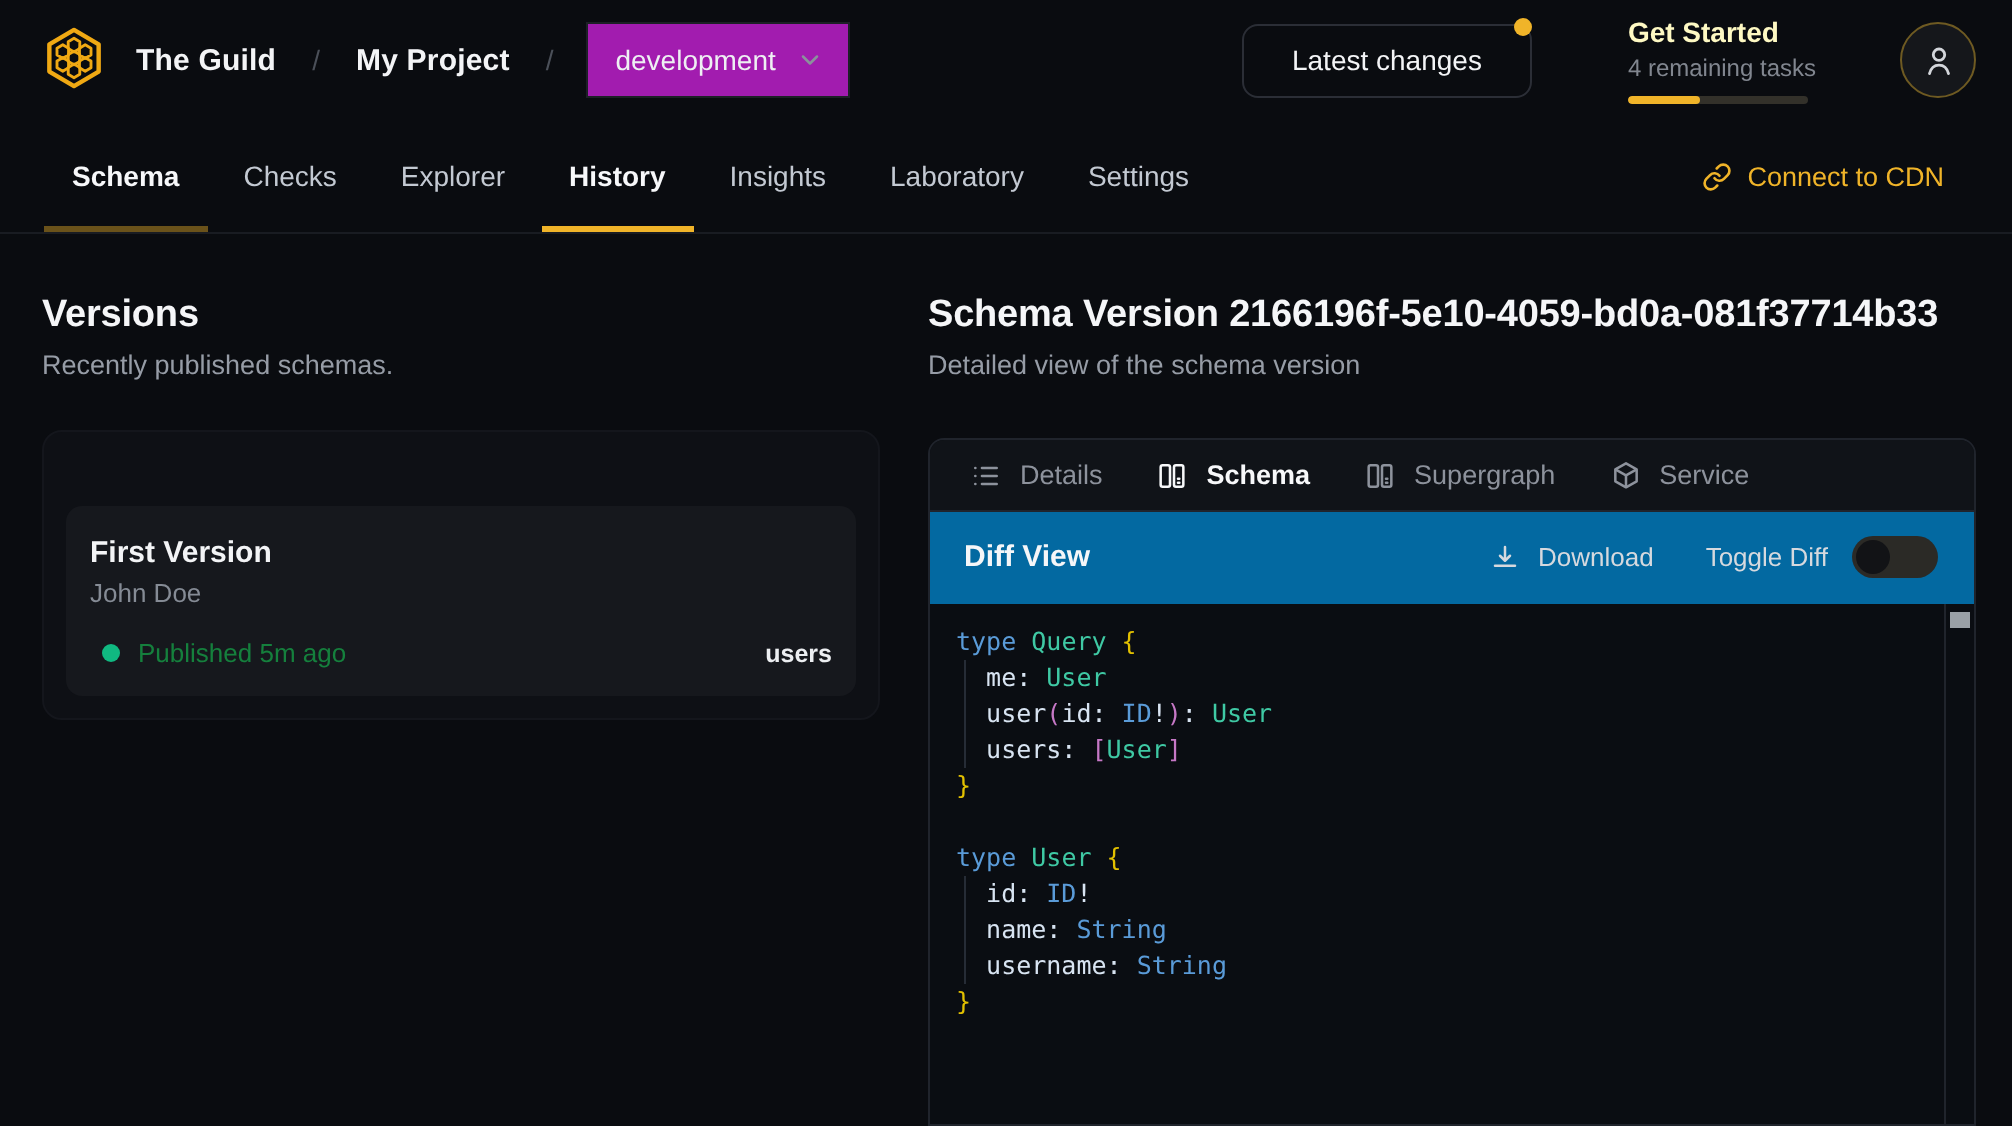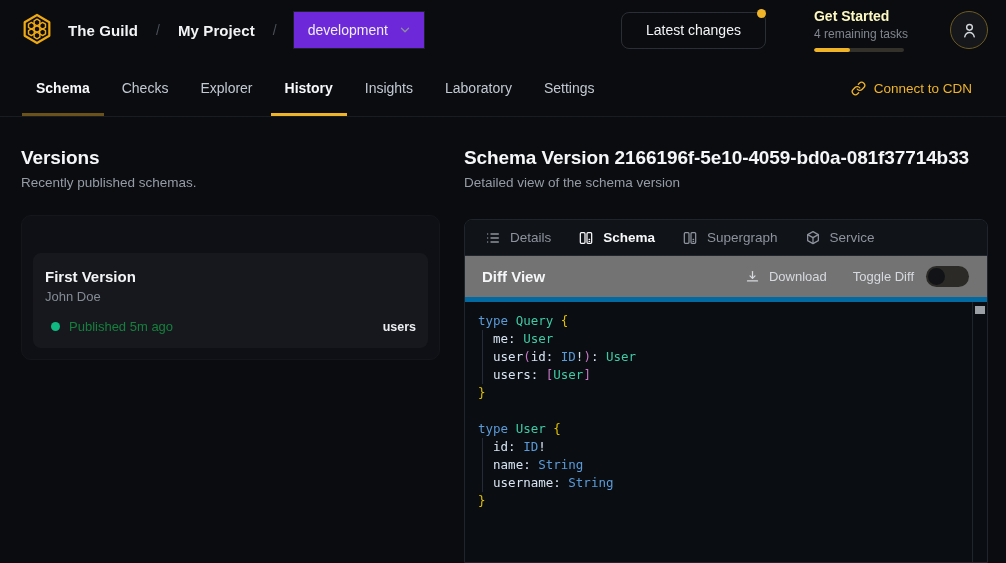--- a/index.html
+++ b/index.html
@@ -12,21 +12,21 @@
   }
   svg { display:block; }
 
   
   .header { height:60px; display:flex; align-items:center; padding:0 18px 0 20px; }
   .logo { width:34px; height:36px; margin-right:14px; cursor:pointer; }
   .crumbs { display:flex; align-items:center; gap:18px; }
   .crumb { color:#f3f4f6; font-size:15px; font-weight:600; letter-spacing:.1px; cursor:pointer; }
   .crumb-sep { color:#4b5059; font-size:14px; }
   .target-select {
-    display:flex; align-items:center; gap:10px; background:#6d28d9;
+    display:flex; align-items:center; gap:10px; background:#a21caf;
     border:1px solid #1d2026; border-radius:0; height:38px; padding:0 12px 0 14px;
     margin-left:16px; cursor:pointer;
   }
   .target-select span { color:#eef0f3; font-size:14px; }
   .chev { color:#8b919c; }
   .header-spacer { flex:1; }
   .latest-btn {
     position:relative; background:transparent; border:1px solid #2b2e36; border-radius:8px;
     height:37px; padding:0 24px; color:#f3f4f6; font-size:14px; font-family:inherit; cursor:pointer;
     margin-right:48px;
@@ -69,21 +69,21 @@
   .vi-row { display:flex; align-items:center; margin-top:15px; }
   .vi-dot { width:9px; height:9px; border-radius:50%; margin:0 9px 0 6px; }
   .vi-status { color:#15803d; font-size:13px; }
   .vi-service { margin-left:auto; color:#eceef1; font-size:12.5px; font-weight:700; }
 
   
   .panel { margin-top:29px; flex:1; display:flex; flex-direction:column; border:1px solid #20242c; border-radius:8px 8px 0 0; overflow:hidden; min-height:0; }
   .panel-tabs { height:36px; background:#101318; display:flex; align-items:center; padding:0 20px; border-bottom:1px solid #20242c; flex:none; }
   .panel-tab { display:flex; align-items:center; gap:9px; margin-right:27px; font-size:13.5px; color:#8d929c; cursor:pointer; background:none; border:none; font-family:inherit; padding:0; }
   .panel-tab.active { color:#f7f8fa; font-weight:600; }
-  .diff-row { height:46px; display:flex; align-items:center; padding:0 18px 0 17px; background:#737373; border-bottom:5px solid #0369a1; flex:none; }
+  .diff-row { height:46px; display:flex; align-items:center; padding:0 18px 0 17px; background:#0369a1; border-bottom:1px solid #0369a1; flex:none; }
   .diff-title { color:#f5f6f8; font-size:15px; font-weight:700; }
   .diff-actions { margin-left:auto; display:flex; align-items:center; gap:26px; }
   .download-btn { display:flex; align-items:center; gap:9px; color:#d6d9de; font-size:13px; background:none; border:none; font-family:inherit; cursor:pointer; }
   .toggle-wrap { display:flex; align-items:center; gap:12px; }
   .toggle-label { color:#d6d9de; font-size:13px; }
   .toggle { width:43px; height:21px; border-radius:11px; background:#2b2a26; position:relative; cursor:pointer; }
   .toggle .knob { position:absolute; left:2px; top:2px; width:17px; height:17px; border-radius:50%; background:#121316; }
 
   
   .code-area { flex:1; background:#0a0d12; position:relative; display:flex; min-height:0; }

